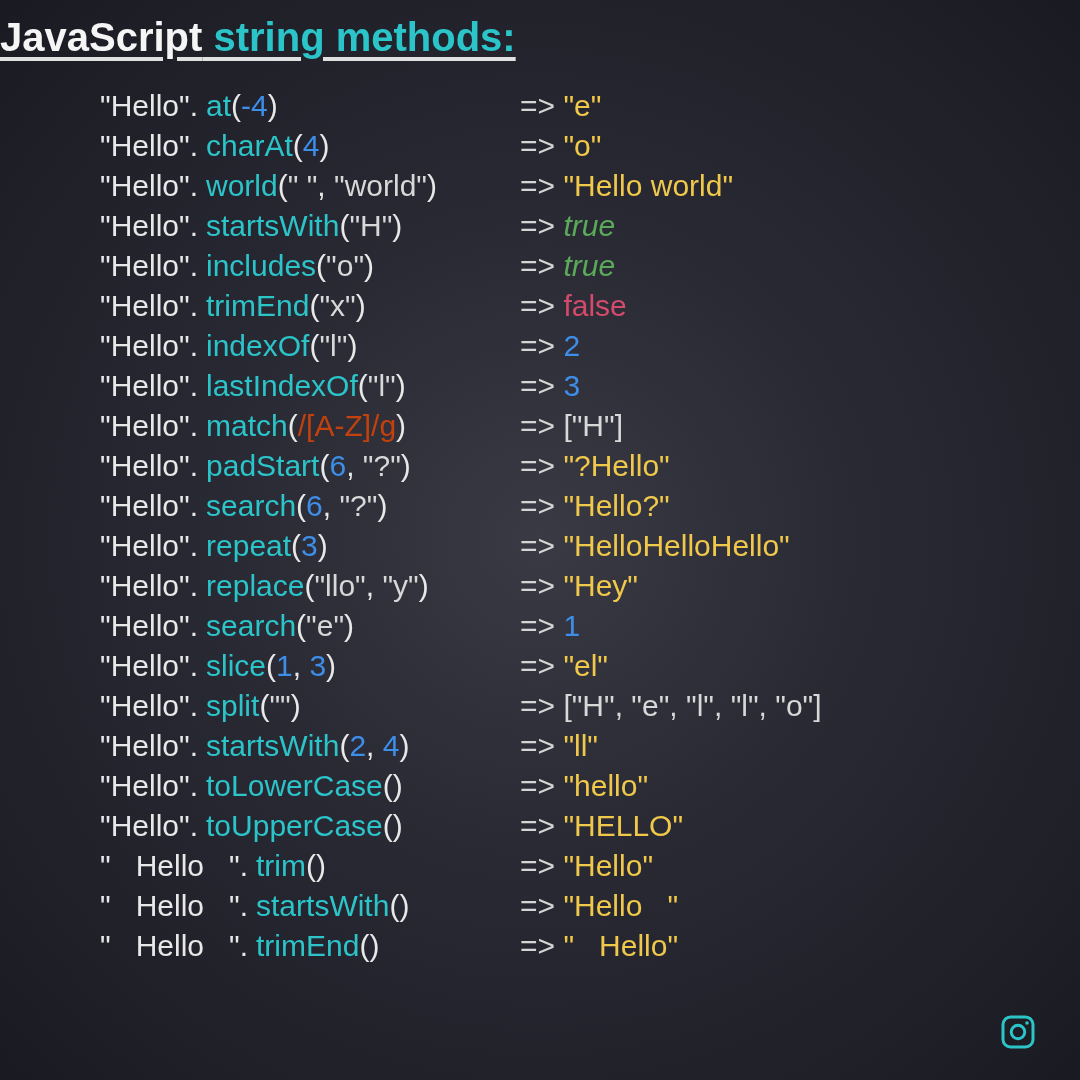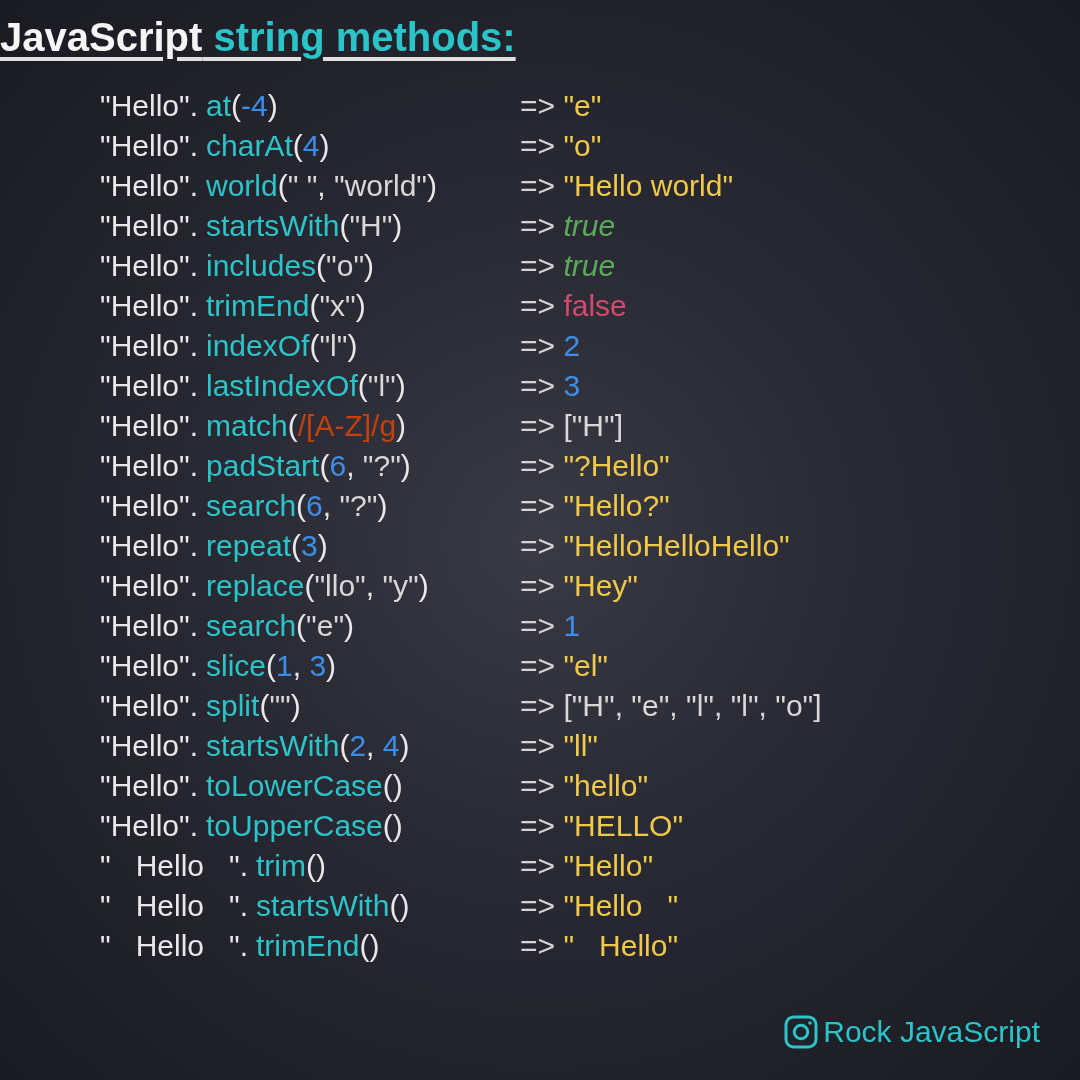--- a/index.html
+++ b/index.html
@@ -88,14 +88,13 @@
     <div class="row"><span class="lhs"><span class="str-base">"   Hello   "</span><span class="dot">.</span><span class="method">startsWith</span><span class="paren">(</span><span class="paren">)</span></span><span class="arrow">=&gt; </span><span class="res-str">"Hello   "</span></div>
     <div class="row"><span class="lhs"><span class="str-base">"   Hello   "</span><span class="dot">.</span><span class="method">trimEnd</span><span class="paren">(</span><span class="paren">)</span></span><span class="arrow">=&gt; </span><span class="res-str">"   Hello"</span></div>
   </div>
 
 <div class="footer">
   <svg width="36" height="36" viewBox="0 0 24 24" fill="none" stroke="#2bc4c9" stroke-width="2" stroke-linecap="round" stroke-linejoin="round">
     <rect x="2" y="2" width="20" height="20" rx="5" ry="5"></rect>
     <circle cx="12" cy="12" r="4.5"></circle>
     <circle cx="18" cy="6" r="1.2" fill="#2bc4c9" stroke="none"></circle>
   </svg>
-  <span>Rock JavaScript</span>
 </div>
 
 </body></html>

